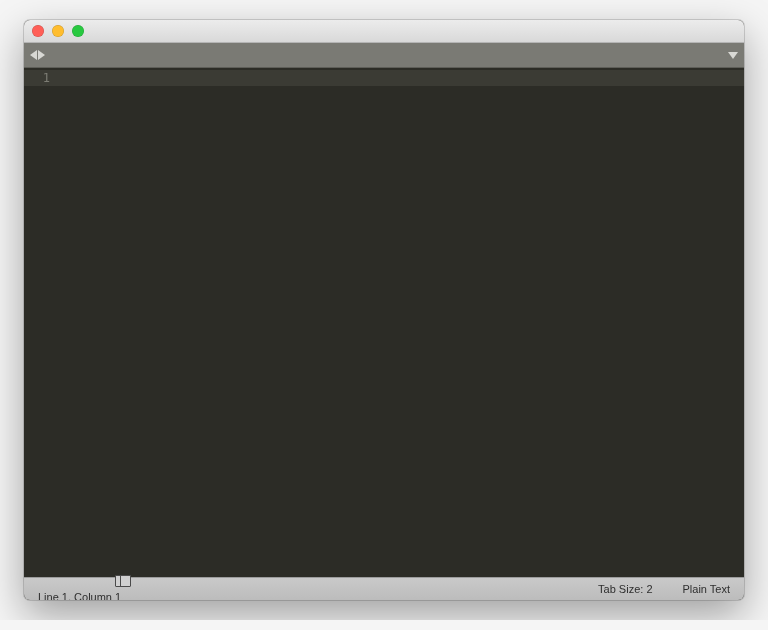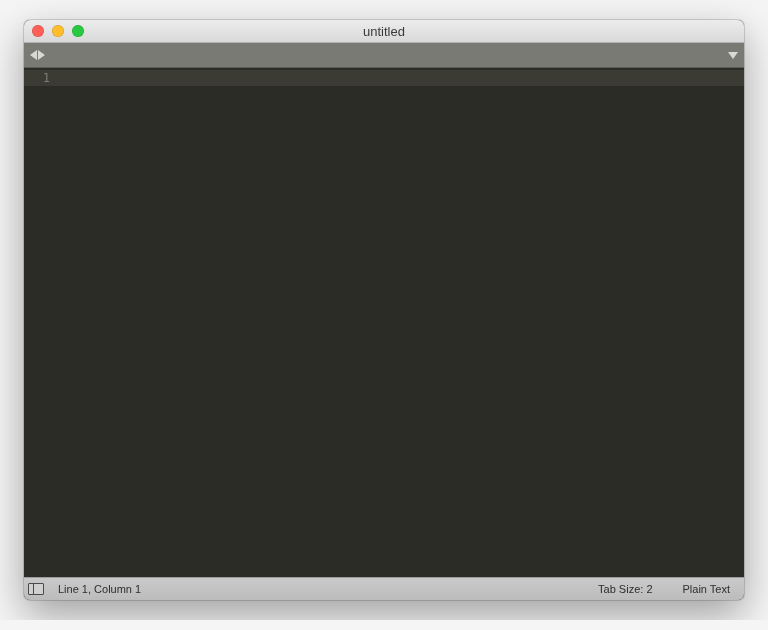--- a/index.html
+++ b/index.html
@@ -128,20 +128,21 @@
     font-size: 11px;
     color: #2e2e2e;
     padding: 0 4px;
     gap: 10px;
     flex-shrink: 0;
   }
   .status-left {
     display: flex;
     align-items: flex-end;
     gap: 4px;
+    flex-direction: column;
   }
   .panel-icon {
     width: 14px; height: 10px;
     border: 1px solid #4a4a4a;
     border-radius: 1px;
     position: relative;
     background: #d0d0d0;
   }
   .panel-icon::after {
     content: "";
@@ -157,21 +158,20 @@
 <body>
 
 <div class="window">
 
   <div class="titlebar">
     <div class="traffic">
       <div class="tl red"></div>
       <div class="tl yellow"></div>
       <div class="tl green"></div>
     </div>
-    <div class="title">untitled</div>
   </div>
 
   <div class="tabbar">
     <div class="navarrows">
       <span class="arrow-icon arrow-left"></span>
       <span class="arrow-icon arrow-right"></span>
     </div>
     <div class="tabbar-spacer"></div>
     <span class="arrow-icon arrow-down"></span>
   </div>

